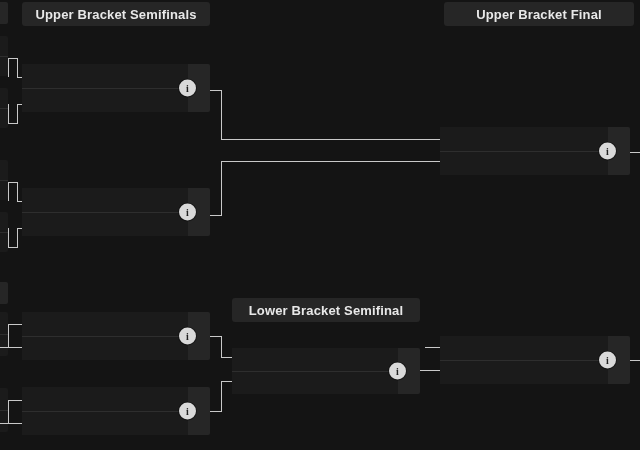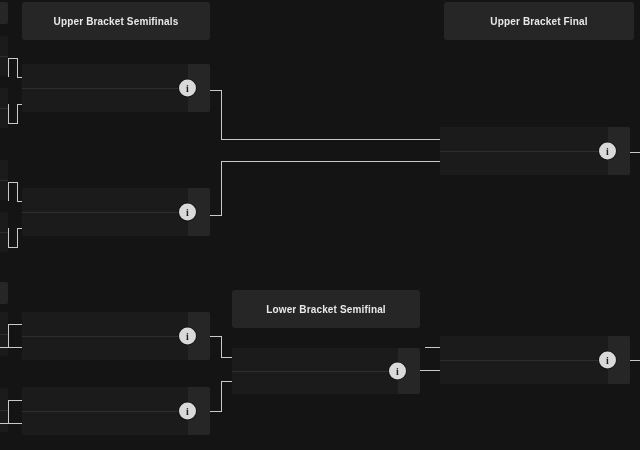--- a/index.html
+++ b/index.html
@@ -16,25 +16,25 @@
   #bracket-root {
     position: relative;
     width: 640px;
     height: 450px;
     background: #141414;
   }
 
   
   .round-header {
     position: absolute;
-    height: 38px;
+    height: 24px;
     background: #262626;
     border-radius: 3px;
     color: #e8e8e8;
-    font-size: 10px;
+    font-size: 13px;
     font-weight: bold;
     letter-spacing: .15px;
     display: flex;
     align-items: center;
     justify-content: center;
     white-space: nowrap;
     box-sizing: border-box;
   }
 
   
@@ -133,21 +133,21 @@
 </head>
 <body>
 
 <div id="bracket-root">
 
   <div class="round-header" style="left:22px; top:2px; width:188px;">Upper Bracket Semifinals</div>
 
   <div class="round-header" style="left:444px; top:2px; width:190px;">Upper Bracket Final</div>
 
 
-  <div class="round-header" style="left:232px; top:290px; width:188px;">Lower Bracket Semifinal</div>
+  <div class="round-header" style="left:232px; top:298px; width:188px;">Lower Bracket Semifinal</div>
 
 
   <div class="edge-stub" style="top:2px; height:22px; background:#262626;"></div>
   <div class="edge-stub" style="top:36px; height:40px;">
       <div class="es-split"></div>
     </div>
   <div class="edge-stub" style="top:88px; height:40px;">
       <div class="es-split"></div>
     </div>
   <div class="edge-stub" style="top:160px; height:40px;">

